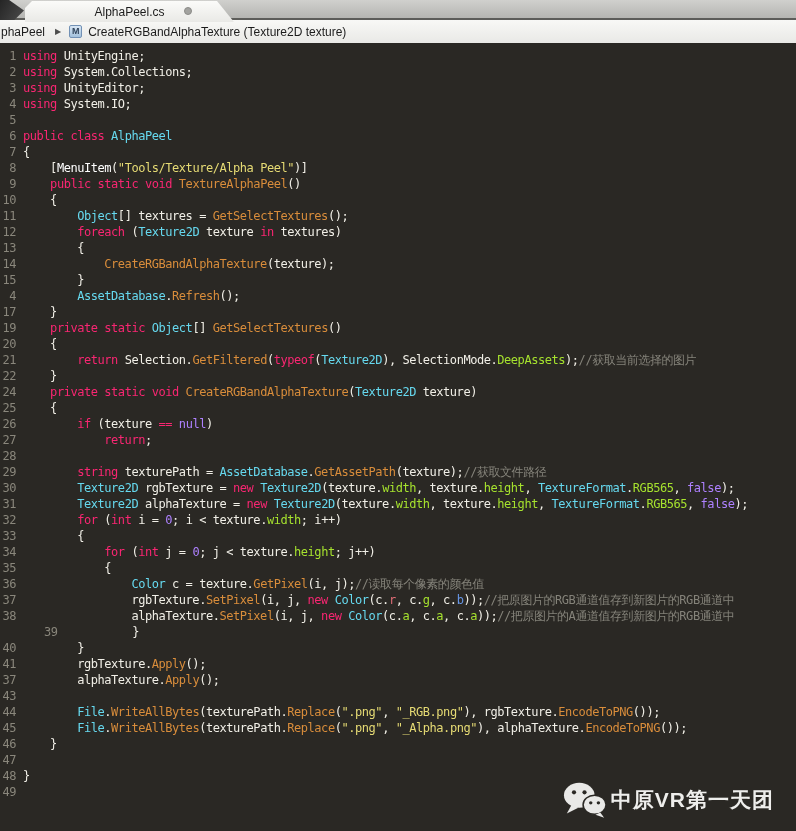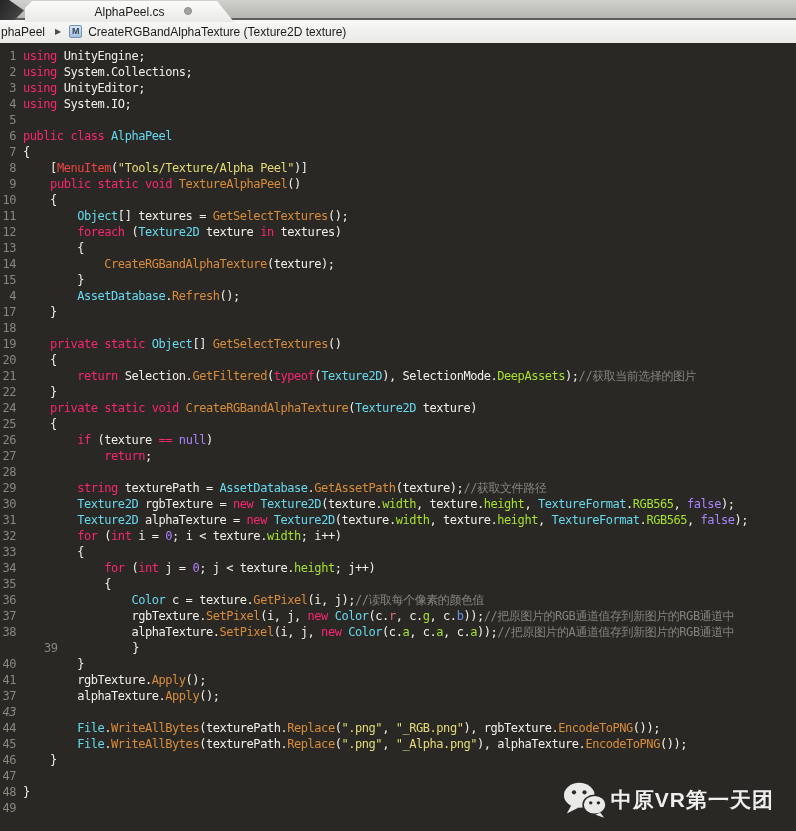--- a/index.html
+++ b/index.html
@@ -62,31 +62,30 @@
 </div>
 
 <div class="editor" style="background: rgb(42, 40, 36);">
     <div class="line"><span class="ln" style="color: rgb(138, 135, 124);">1</span><span class="code"><span style="color: rgb(249, 38, 114);">using</span><span style="color: rgb(241, 239, 231);"> UnityEngine;</span></span></div>
     <div class="line"><span class="ln" style="color: rgb(138, 135, 124);">2</span><span class="code"><span style="color: rgb(249, 38, 114);">using</span><span style="color: rgb(241, 239, 231);"> System.Collections;</span></span></div>
     <div class="line"><span class="ln" style="color: rgb(138, 135, 124);">3</span><span class="code"><span style="color: rgb(249, 38, 114);">using</span><span style="color: rgb(241, 239, 231);"> UnityEditor;</span></span></div>
     <div class="line"><span class="ln" style="color: rgb(138, 135, 124);">4</span><span class="code"><span style="color: rgb(249, 38, 114);">using</span><span style="color: rgb(241, 239, 231);"> System.IO;</span></span></div>
     <div class="line"><span class="ln" style="color: rgb(138, 135, 124);">5</span><span class="code"></span></div>
     <div class="line"><span class="ln" style="color: rgb(138, 135, 124);">6</span><span class="code"><span style="color: rgb(249, 38, 114);">public class</span><span style="color: rgb(241, 239, 231);"> </span><span style="color: rgb(102, 217, 239);">AlphaPeel</span></span></div>
     <div class="line"><span class="ln" style="color: rgb(138, 135, 124);">7</span><span class="code"><span style="color: rgb(241, 239, 231);">{</span></span></div>
-    <div class="line"><span class="ln" style="color: rgb(138, 135, 124);">8</span><span class="code"><span style="color: rgb(241, 239, 231);">    [</span><span style="color: #ef4444;">MenuItem</span><span style="color: rgb(241, 239, 231);">(</span><span style="color: rgb(230, 219, 116);">"Tools/Texture/Alpha Peel"</span><span style="color: rgb(241, 239, 231);">)]</span></span></div>
+    <div class="line"><span class="ln" style="color: rgb(138, 135, 124);">8</span><span class="code"><span style="color: rgb(241, 239, 231);">    [</span><span style="color: #ffffff;">MenuItem</span><span style="color: rgb(241, 239, 231);">(</span><span style="color: rgb(230, 219, 116);">"Tools/Texture/Alpha Peel"</span><span style="color: rgb(241, 239, 231);">)]</span></span></div>
     <div class="line"><span class="ln" style="color: rgb(138, 135, 124);">9</span><span class="code"><span style="color: rgb(241, 239, 231);">    </span><span style="color: rgb(249, 38, 114);">public static void</span><span style="color: rgb(241, 239, 231);"> </span><span style="color: rgb(217, 141, 59);">TextureAlphaPeel</span><span style="color: rgb(241, 239, 231);">()</span></span></div>
     <div class="line"><span class="ln" style="color: rgb(138, 135, 124);">10</span><span class="code"><span style="color: rgb(241, 239, 231);">    {</span></span></div>
     <div class="line"><span class="ln" style="color: rgb(138, 135, 124);">11</span><span class="code"><span style="color: rgb(241, 239, 231);">        </span><span style="color: rgb(102, 217, 239);">Object</span><span style="color: rgb(241, 239, 231);">[] textures = </span><span style="color: rgb(217, 141, 59);">GetSelectTextures</span><span style="color: rgb(241, 239, 231);">();</span></span></div>
     <div class="line"><span class="ln" style="color: rgb(138, 135, 124);">12</span><span class="code"><span style="color: rgb(241, 239, 231);">        </span><span style="color: rgb(249, 38, 114);">foreach</span><span style="color: rgb(241, 239, 231);"> (</span><span style="color: rgb(102, 217, 239);">Texture2D</span><span style="color: rgb(241, 239, 231);"> texture </span><span style="color: rgb(249, 38, 114);">in</span><span style="color: rgb(241, 239, 231);"> textures)</span></span></div>
     <div class="line"><span class="ln" style="color: rgb(138, 135, 124);">13</span><span class="code"><span style="color: rgb(241, 239, 231);">        {</span></span></div>
     <div class="line"><span class="ln" style="color: rgb(138, 135, 124);">14</span><span class="code"><span style="color: rgb(241, 239, 231);">            </span><span style="color: rgb(217, 141, 59);">CreateRGBandAlphaTexture</span><span style="color: rgb(241, 239, 231);">(texture);</span></span></div>
     <div class="line"><span class="ln" style="color: rgb(138, 135, 124);">15</span><span class="code"><span style="color: rgb(241, 239, 231);">        }</span></span></div>
     <div class="line"><span class="ln" style="color: rgb(138, 135, 124);">4</span><span class="code"><span style="color: rgb(241, 239, 231);">        </span><span style="color: rgb(102, 217, 239);">AssetDatabase</span><span style="color: rgb(241, 239, 231);">.</span><span style="color: rgb(217, 141, 59);">Refresh</span><span style="color: rgb(241, 239, 231);">();</span></span></div>
     <div class="line"><span class="ln" style="color: rgb(138, 135, 124);">17</span><span class="code"><span style="color: rgb(241, 239, 231);">    }</span></span></div>
-    <div class="line"><span class="ln" style="color: rgb(138, 135, 124);">18</span><span class="code"></span></div>
     <div class="line"><span class="ln" style="color: rgb(138, 135, 124);">19</span><span class="code"><span style="color: rgb(241, 239, 231);">    </span><span style="color: rgb(249, 38, 114);">private static</span><span style="color: rgb(241, 239, 231);"> </span><span style="color: rgb(102, 217, 239);">Object</span><span style="color: rgb(241, 239, 231);">[] </span><span style="color: rgb(217, 141, 59);">GetSelectTextures</span><span style="color: rgb(241, 239, 231);">()</span></span></div>
     <div class="line"><span class="ln" style="color: rgb(138, 135, 124);">20</span><span class="code"><span style="color: rgb(241, 239, 231);">    {</span></span></div>
     <div class="line"><span class="ln" style="color: rgb(138, 135, 124);">21</span><span class="code"><span style="color: rgb(241, 239, 231);">        </span><span style="color: rgb(249, 38, 114);">return</span><span style="color: rgb(241, 239, 231);"> Selection.</span><span style="color: rgb(217, 141, 59);">GetFiltered</span><span style="color: rgb(241, 239, 231);">(</span><span style="color: rgb(249, 38, 114);">typeof</span><span style="color: rgb(241, 239, 231);">(</span><span style="color: rgb(102, 217, 239);">Texture2D</span><span style="color: rgb(241, 239, 231);">), SelectionMode.</span><span style="color: rgb(166, 226, 46);">DeepAssets</span><span style="color: rgb(241, 239, 231);">);</span><span style="color: rgb(133, 131, 122);">//获取当前选择的图片</span></span></div>
     <div class="line"><span class="ln" style="color: rgb(138, 135, 124);">22</span><span class="code"><span style="color: rgb(241, 239, 231);">    }</span></span></div>
     <div class="line"><span class="ln" style="color: rgb(138, 135, 124);">24</span><span class="code"><span style="color: rgb(241, 239, 231);">    </span><span style="color: rgb(249, 38, 114);">private static void</span><span style="color: rgb(241, 239, 231);"> </span><span style="color: rgb(217, 141, 59);">CreateRGBandAlphaTexture</span><span style="color: rgb(241, 239, 231);">(</span><span style="color: rgb(102, 217, 239);">Texture2D</span><span style="color: rgb(241, 239, 231);"> texture)</span></span></div>
     <div class="line"><span class="ln" style="color: rgb(138, 135, 124);">25</span><span class="code"><span style="color: rgb(241, 239, 231);">    {</span></span></div>
     <div class="line"><span class="ln" style="color: rgb(138, 135, 124);">26</span><span class="code"><span style="color: rgb(241, 239, 231);">        </span><span style="color: rgb(249, 38, 114);">if</span><span style="color: rgb(241, 239, 231);"> (texture </span><span style="color: rgb(249, 38, 114);">==</span><span style="color: rgb(241, 239, 231);"> </span><span style="color: rgb(174, 129, 255);">null</span><span style="color: rgb(241, 239, 231);">)</span></span></div>
     <div class="line"><span class="ln" style="color: rgb(138, 135, 124);">27</span><span class="code"><span style="color: rgb(241, 239, 231);">            </span><span style="color: rgb(249, 38, 114);">return</span><span style="color: rgb(241, 239, 231);">;</span></span></div>
     <div class="line"><span class="ln" style="color: rgb(138, 135, 124);">28</span><span class="code"></span></div>
     <div class="line"><span class="ln" style="color: rgb(138, 135, 124);">29</span><span class="code"><span style="color: rgb(241, 239, 231);">        </span><span style="color: rgb(249, 38, 114);">string</span><span style="color: rgb(241, 239, 231);"> texturePath = </span><span style="color: rgb(102, 217, 239);">AssetDatabase</span><span style="color: rgb(241, 239, 231);">.</span><span style="color: rgb(217, 141, 59);">GetAssetPath</span><span style="color: rgb(241, 239, 231);">(texture);</span><span style="color: rgb(133, 131, 122);">//获取文件路径</span></span></div>
@@ -96,21 +95,21 @@
     <div class="line"><span class="ln" style="color: rgb(138, 135, 124);">33</span><span class="code"><span style="color: rgb(241, 239, 231);">        {</span></span></div>
     <div class="line"><span class="ln" style="color: rgb(138, 135, 124);">34</span><span class="code"><span style="color: rgb(241, 239, 231);">            </span><span style="color: rgb(249, 38, 114);">for</span><span style="color: rgb(241, 239, 231);"> (</span><span style="color: rgb(249, 38, 114);">int</span><span style="color: rgb(241, 239, 231);"> j = </span><span style="color: rgb(174, 129, 255);">0</span><span style="color: rgb(241, 239, 231);">; j &lt; texture.</span><span style="color: rgb(166, 226, 46);">height</span><span style="color: rgb(241, 239, 231);">; j++)</span></span></div>
     <div class="line"><span class="ln" style="color: rgb(138, 135, 124);">35</span><span class="code"><span style="color: rgb(241, 239, 231);">            {</span></span></div>
     <div class="line"><span class="ln" style="color: rgb(138, 135, 124);">36</span><span class="code"><span style="color: rgb(241, 239, 231);">                </span><span style="color: rgb(102, 217, 239);">Color</span><span style="color: rgb(241, 239, 231);"> c = texture.</span><span style="color: rgb(217, 141, 59);">GetPixel</span><span style="color: rgb(241, 239, 231);">(i, j);</span><span style="color: rgb(133, 131, 122);">//读取每个像素的颜色值</span></span></div>
     <div class="line"><span class="ln" style="color: rgb(138, 135, 124);">37</span><span class="code"><span style="color: rgb(241, 239, 231);">                rgbTexture.</span><span style="color: rgb(217, 141, 59);">SetPixel</span><span style="color: rgb(241, 239, 231);">(i, j, </span><span style="color: rgb(249, 38, 114);">new</span><span style="color: rgb(241, 239, 231);"> </span><span style="color: rgb(102, 217, 239);">Color</span><span style="color: rgb(241, 239, 231);">(c.</span><span style="color: rgb(224, 108, 117);">r</span><span style="color: rgb(241, 239, 231);">, c.</span><span style="color: rgb(166, 226, 46);">g</span><span style="color: rgb(241, 239, 231);">, c.</span><span style="color: rgb(103, 150, 230);">b</span><span style="color: rgb(241, 239, 231);">));</span><span style="color: rgb(133, 131, 122);">//把原图片的RGB通道值存到新图片的RGB通道中</span></span></div>
     <div class="line"><span class="ln" style="color: rgb(138, 135, 124);">38</span><span class="code"><span style="color: rgb(241, 239, 231);">                alphaTexture.</span><span style="color: rgb(217, 141, 59);">SetPixel</span><span style="color: rgb(241, 239, 231);">(i, j, </span><span style="color: rgb(249, 38, 114);">new</span><span style="color: rgb(241, 239, 231);"> </span><span style="color: rgb(102, 217, 239);">Color</span><span style="color: rgb(241, 239, 231);">(c.</span><span style="color: rgb(166, 226, 46);">a</span><span style="color: rgb(241, 239, 231);">, c.</span><span style="color: rgb(166, 226, 46);">a</span><span style="color: rgb(241, 239, 231);">, c.</span><span style="color: rgb(166, 226, 46);">a</span><span style="color: rgb(241, 239, 231);">));</span><span style="color: rgb(133, 131, 122);">//把原图片的A通道值存到新图片的RGB通道中</span></span></div>
     <div class="line"><span class="ln" style="color: rgb(138, 135, 124); padding-left: 44px;">39</span><span class="code"><span style="color: rgb(241, 239, 231);">            }</span></span></div>
     <div class="line"><span class="ln" style="color: rgb(138, 135, 124);">40</span><span class="code"><span style="color: rgb(241, 239, 231);">        }</span></span></div>
     <div class="line"><span class="ln" style="color: rgb(138, 135, 124);">41</span><span class="code"><span style="color: rgb(241, 239, 231);">        rgbTexture.</span><span style="color: rgb(217, 141, 59);">Apply</span><span style="color: rgb(241, 239, 231);">();</span></span></div>
     <div class="line"><span class="ln" style="color: rgb(138, 135, 124);">37</span><span class="code"><span style="color: rgb(241, 239, 231);">        alphaTexture.</span><span style="color: rgb(217, 141, 59);">Apply</span><span style="color: rgb(241, 239, 231);">();</span></span></div>
-    <div class="line"><span class="ln" style="color: rgb(138, 135, 124); font-style: italic;">43</span><span class="code"></span></div>
+    <div class="line"><span class="ln" style="color: rgb(138, 135, 124);">43</span><span class="code"></span></div>
     <div class="line"><span class="ln" style="color: rgb(138, 135, 124);">44</span><span class="code"><span style="color: rgb(241, 239, 231);">        </span><span style="color: rgb(102, 217, 239);">File</span><span style="color: rgb(241, 239, 231);">.</span><span style="color: rgb(217, 141, 59);">WriteAllBytes</span><span style="color: rgb(241, 239, 231);">(texturePath.</span><span style="color: rgb(217, 141, 59);">Replace</span><span style="color: rgb(241, 239, 231);">(</span><span style="color: rgb(230, 219, 116);">".png"</span><span style="color: rgb(241, 239, 231);">, </span><span style="color: rgb(230, 219, 116);">"_RGB.png"</span><span style="color: rgb(241, 239, 231);">), rgbTexture.</span><span style="color: rgb(217, 141, 59);">EncodeToPNG</span><span style="color: rgb(241, 239, 231);">());</span></span></div>
     <div class="line"><span class="ln" style="color: rgb(138, 135, 124);">45</span><span class="code"><span style="color: rgb(241, 239, 231);">        </span><span style="color: rgb(102, 217, 239);">File</span><span style="color: rgb(241, 239, 231);">.</span><span style="color: rgb(217, 141, 59);">WriteAllBytes</span><span style="color: rgb(241, 239, 231);">(texturePath.</span><span style="color: rgb(217, 141, 59);">Replace</span><span style="color: rgb(241, 239, 231);">(</span><span style="color: rgb(230, 219, 116);">".png"</span><span style="color: rgb(241, 239, 231);">, </span><span style="color: rgb(230, 219, 116);">"_Alpha.png"</span><span style="color: rgb(241, 239, 231);">), alphaTexture.</span><span style="color: rgb(217, 141, 59);">EncodeToPNG</span><span style="color: rgb(241, 239, 231);">());</span></span></div>
     <div class="line"><span class="ln" style="color: rgb(138, 135, 124);">46</span><span class="code"><span style="color: rgb(241, 239, 231);">    }</span></span></div>
     <div class="line"><span class="ln" style="color: rgb(138, 135, 124);">47</span><span class="code"></span></div>
     <div class="line"><span class="ln" style="color: rgb(138, 135, 124);">48</span><span class="code"><span style="color: rgb(241, 239, 231);">}</span></span></div>
     <div class="line"><span class="ln" style="color: rgb(138, 135, 124);">49</span><span class="code"></span></div>
   </div>
 
 <div class="watermark">
   <svg width="44" height="38" viewBox="0 0 46 38">

